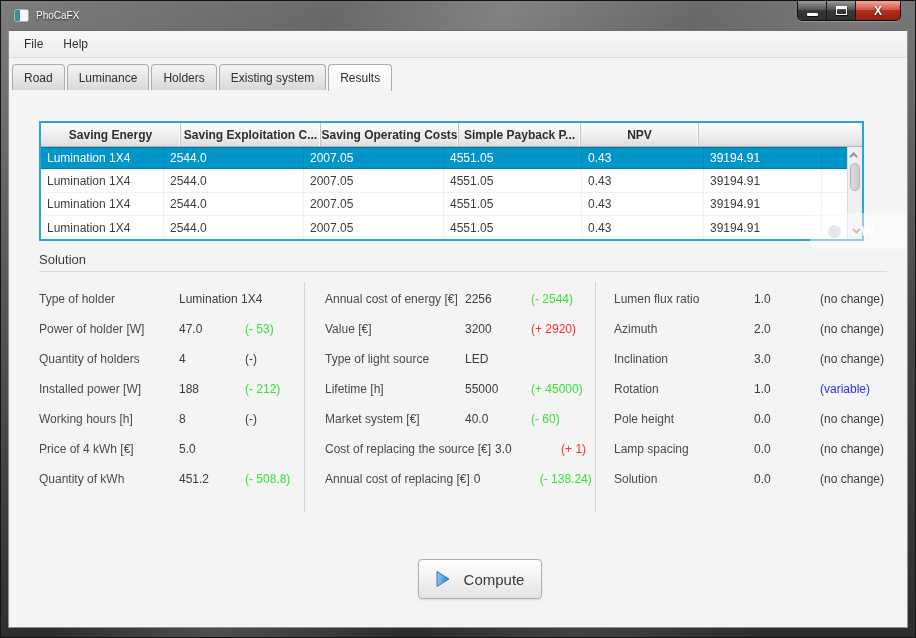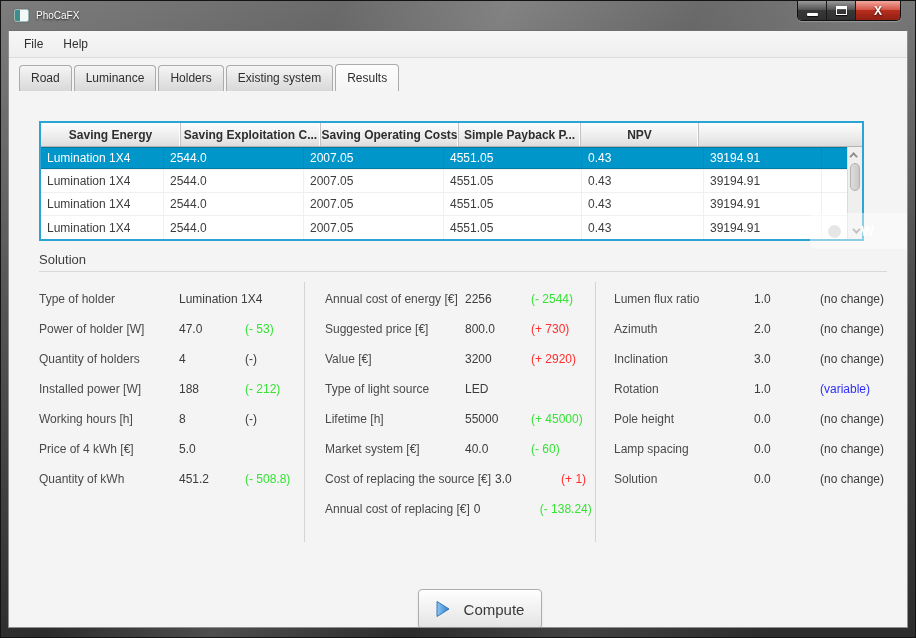--- a/index.html
+++ b/index.html
@@ -42,21 +42,21 @@
     background:#f4f4f4; border:1px solid #8f8f8f; border-top:1px solid #6f6f6f;
     overflow:hidden;
   }
 
   
   .menubar { height:27px; display:flex; align-items:stretch; padding-left:5px;
     background:linear-gradient(180deg,#f7f7f7,#eeeeee); border-bottom:1px solid #dcdcdc; }
   .menu-item { display:flex; align-items:center; padding:0 10px; color:#2f2f2f; cursor:default; }
 
   
-  .tabstrip { display:flex; align-items:center; height:27px; margin-top:6px; padding-left:10px; }
+  .tabstrip { display:flex; align-items:flex-start; height:27px; margin-top:6px; padding-left:3px; }
   .tab { height:26px; display:flex; align-items:center; padding:0 11px; margin-right:2px;
     border:1px solid #ababab; border-bottom:none; border-radius:4px 4px 0 0;
     background:linear-gradient(180deg,#f5f5f5,#d8d8d8); color:#2f2f2f; cursor:default; }
   .tab.active { background:linear-gradient(180deg,#fdfdfd,#f4f4f4); height:27px; position:relative; z-index:2; }
 
   
   .table { width:825px; margin:30px 0 0 30px; border:2px solid var(--focus,#2aa4d4);
     background:#fff; display:flex; flex-direction:column; }
   .thead { display:flex; height:24px;
     background:linear-gradient(180deg,#fdfdfd 0%, #e9e9e9 70%, #dddddd 100%);
@@ -254,25 +254,20 @@
           </div>
         </div>
       <div class="sol-div"></div>
       <div class="sol-col c2">
           <div class="srow">
             <span class="slabel">Annual cost of energy [€]</span>
             <span class="svalue">2256</span>
             <span class="schange ct-green">(- 2544)</span>
           </div>
           <div class="srow">
-            <span class="slabel">Suggested price [€]</span>
-            <span class="svalue">800.0</span>
-            <span class="schange ct-red">(+ 730)</span>
-          </div>
-          <div class="srow">
             <span class="slabel">Value [€]</span>
             <span class="svalue">3200</span>
             <span class="schange ct-red">(+ 2920)</span>
           </div>
           <div class="srow">
             <span class="slabel">Type of light source</span>
             <span class="svalue">LED</span>
             <span class="schange"></span>
           </div>
           <div class="srow">

